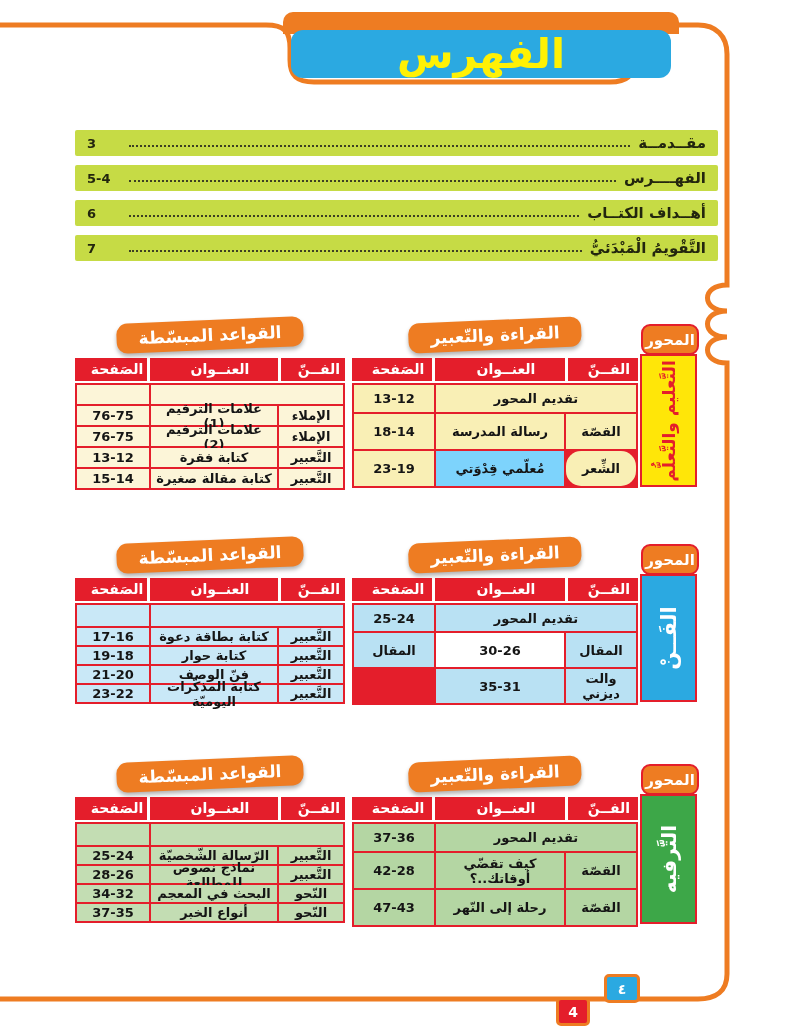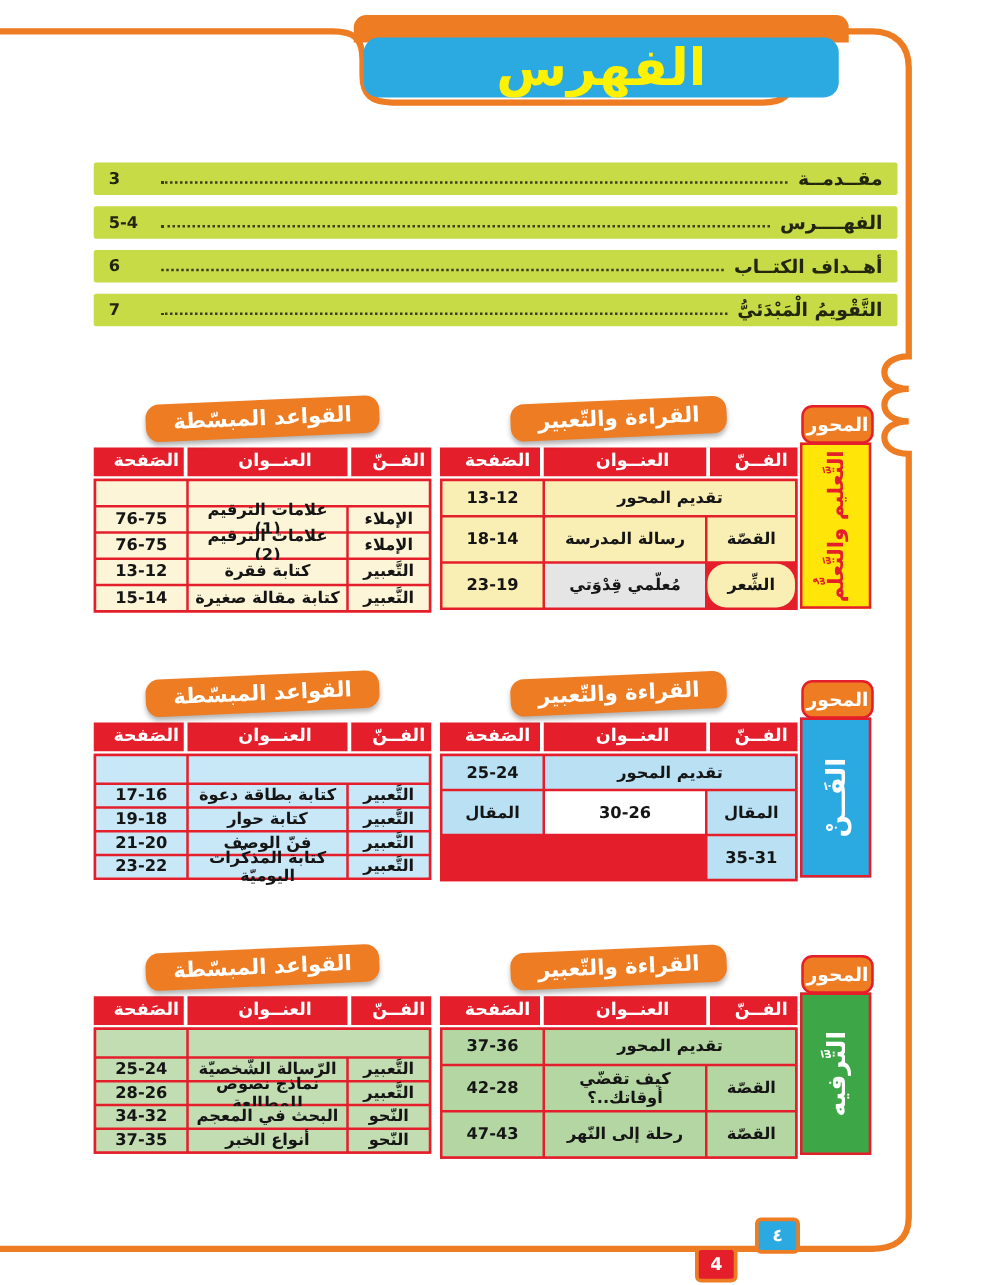--- a/index.html
+++ b/index.html
@@ -105,21 +105,21 @@
       <div class="c merge" style="background:#F9EFB5;">تقديم المحور</div>
       <div class="c" style="background:#F9EFB5;">
           <span class="num">13-12</span>
         </div>
       <div class="c" style="background:#F9EFB5;">القصّة</div>
       <div class="c" style="background:#F9EFB5;">رسالة المدرسة</div>
       <div class="c" style="background:#F9EFB5;">
           <span class="num">18-14</span>
         </div>
       <div class="c" style="background:#F9EFB5;border-radius:15px;">الشِّعر</div>
-      <div class="c" style="background:#e5e5e5;">مُعلّمي قِدْوَتي</div>
+      <div class="c" style="background:#7dd3fc;">مُعلّمي قِدْوَتي</div>
       <div class="c" style="background:#F9EFB5;">
           <span class="num">23-19</span>
         </div>
     </div>
   </div>
 
   <div class="abs tbl" style="left:75px;top:358px;width:270px;">
     <div class="pill">القواعد المبسّطة</div>
     <div class="tbl-head cols-left">
       <div class="hc">الفــنّ</div>
@@ -167,20 +167,21 @@
     <div class="tbl-body cols-right" style="grid-template-rows:26px 34px 34px;">
       <div class="c merge" style="background:#B9E1F3;">تقديم المحور</div>
       <div class="c" style="background:#B9E1F3;">
           <span class="num">25-24</span>
         </div>
       <div class="c" style="background:#B9E1F3;">المقال</div>
       <div class="c" style="background:#ffffff;">
           <span class="num">30-26</span>
         </div>
       <div class="c" style="background:#B9E1F3;">المقال</div>
+      <div class="c" style="background:#B9E1F3;">والت ديزني</div>
       <div class="c" style="background:#B9E1F3;">
           <span class="num">35-31</span>
         </div>
     </div>
   </div>
 
   <div class="abs tbl" style="left:75px;top:578px;width:270px;">
     <div class="pill">القواعد المبسّطة</div>
     <div class="tbl-head cols-left">
       <div class="hc">الفــنّ</div>

